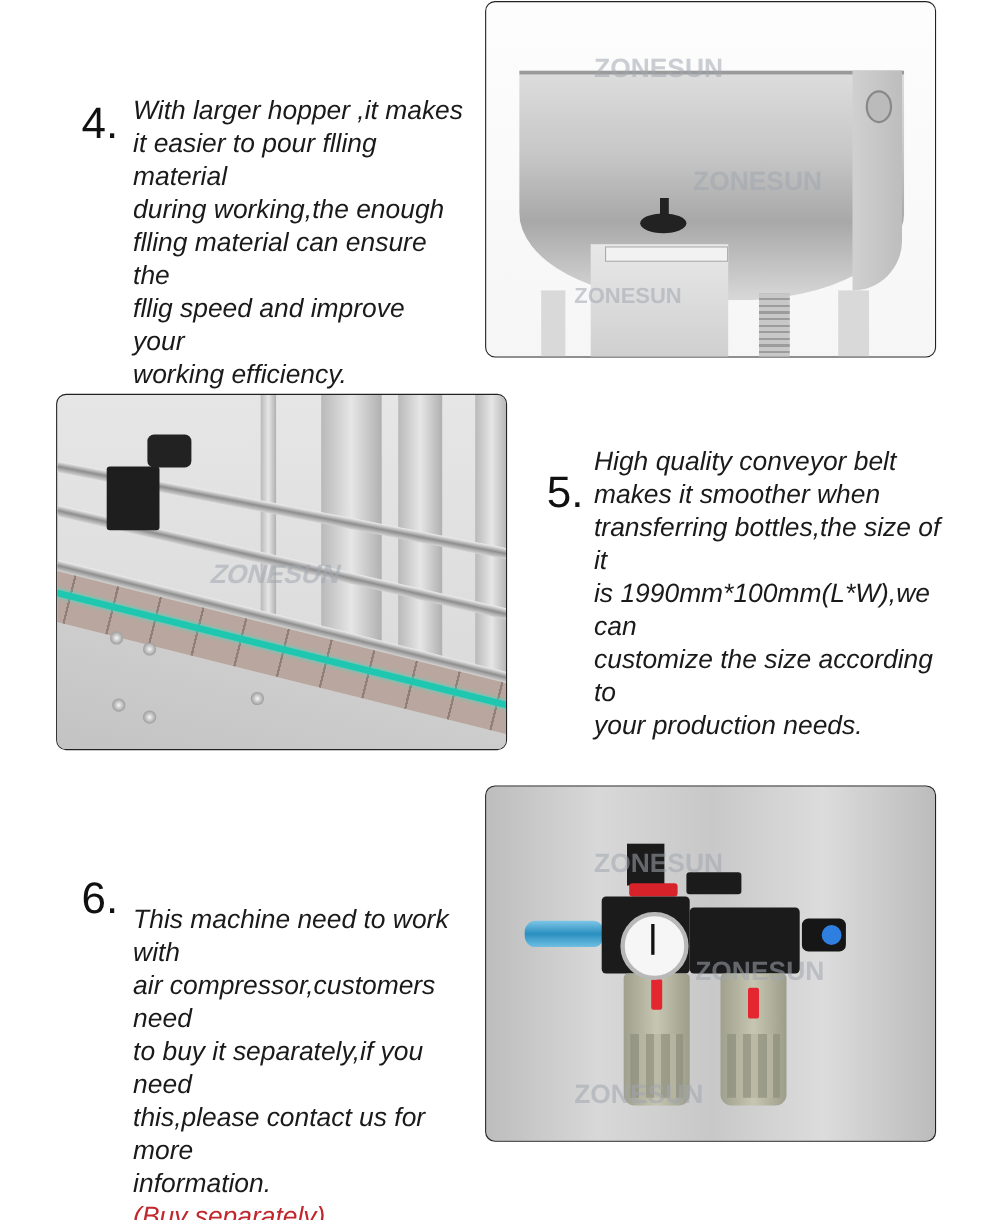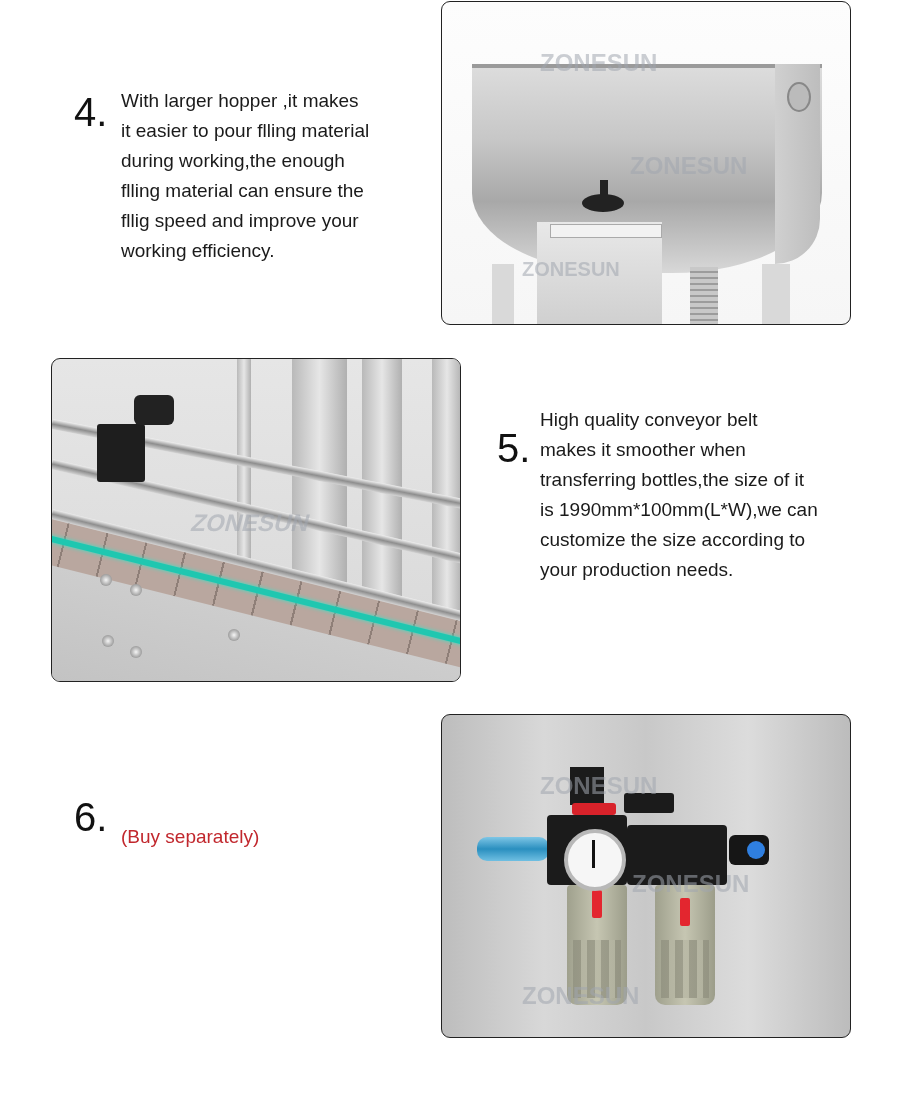--- a/index.html
+++ b/index.html
@@ -30,24 +30,25 @@
   }
   .num {
     position: absolute;
     font-size: 40px;
     line-height: 40px;
     color: #111;
   }
   .num .dot { font-size: 40px; }
   .desc {
     position: absolute;
-    font-size: 19px;
+    font-size: 24px;
     line-height: 30px;
     color: #1a1a1a;
     white-space: pre-line;
+    font-style: italic;
   }
   .note { color: #c1272d; display: block; }
 
   
   #p1 { left: 441px; top: 1px; width: 410px; height: 324px;
         background: linear-gradient(180deg,#fdfdfd 0%,#f6f6f6 100%); }
   #p1 .tank {
     position: absolute; left: 30px; top: 62px; width: 350px; height: 205px;
     background: linear-gradient(180deg,#dcdcdc 0%,#c7c7c7 35%,#a8a8a8 65%,#d8d8d8 100%);
     border-radius: 0 0 150px 150px / 0 0 80px 80px;
@@ -173,20 +174,25 @@
 is 1990mm*100mm(L*W),we can
 customize the size according to
 your production needs.</div>
 </div>
 
 <div class="feature">
   <div class="num" style="left:74px; top:797px;">
     <span>6</span><span class="dot">.</span>
   </div>
   <div class="desc" style="left:121px; top:792px; width:300px;">
+    <span>This machine need to work with
+air compressor,customers need
+to buy it separately,if you need
+this,please contact us for more
+information.</span>
     <span class="note">(Buy separately)</span>
   </div>
 </div>
 
 <div class="photo" id="p3">
   <div class="inlet"></div>
   <div class="cap1"></div>
   <div class="ring"></div>
   <div class="mount"></div>
   <div class="body1"></div>

